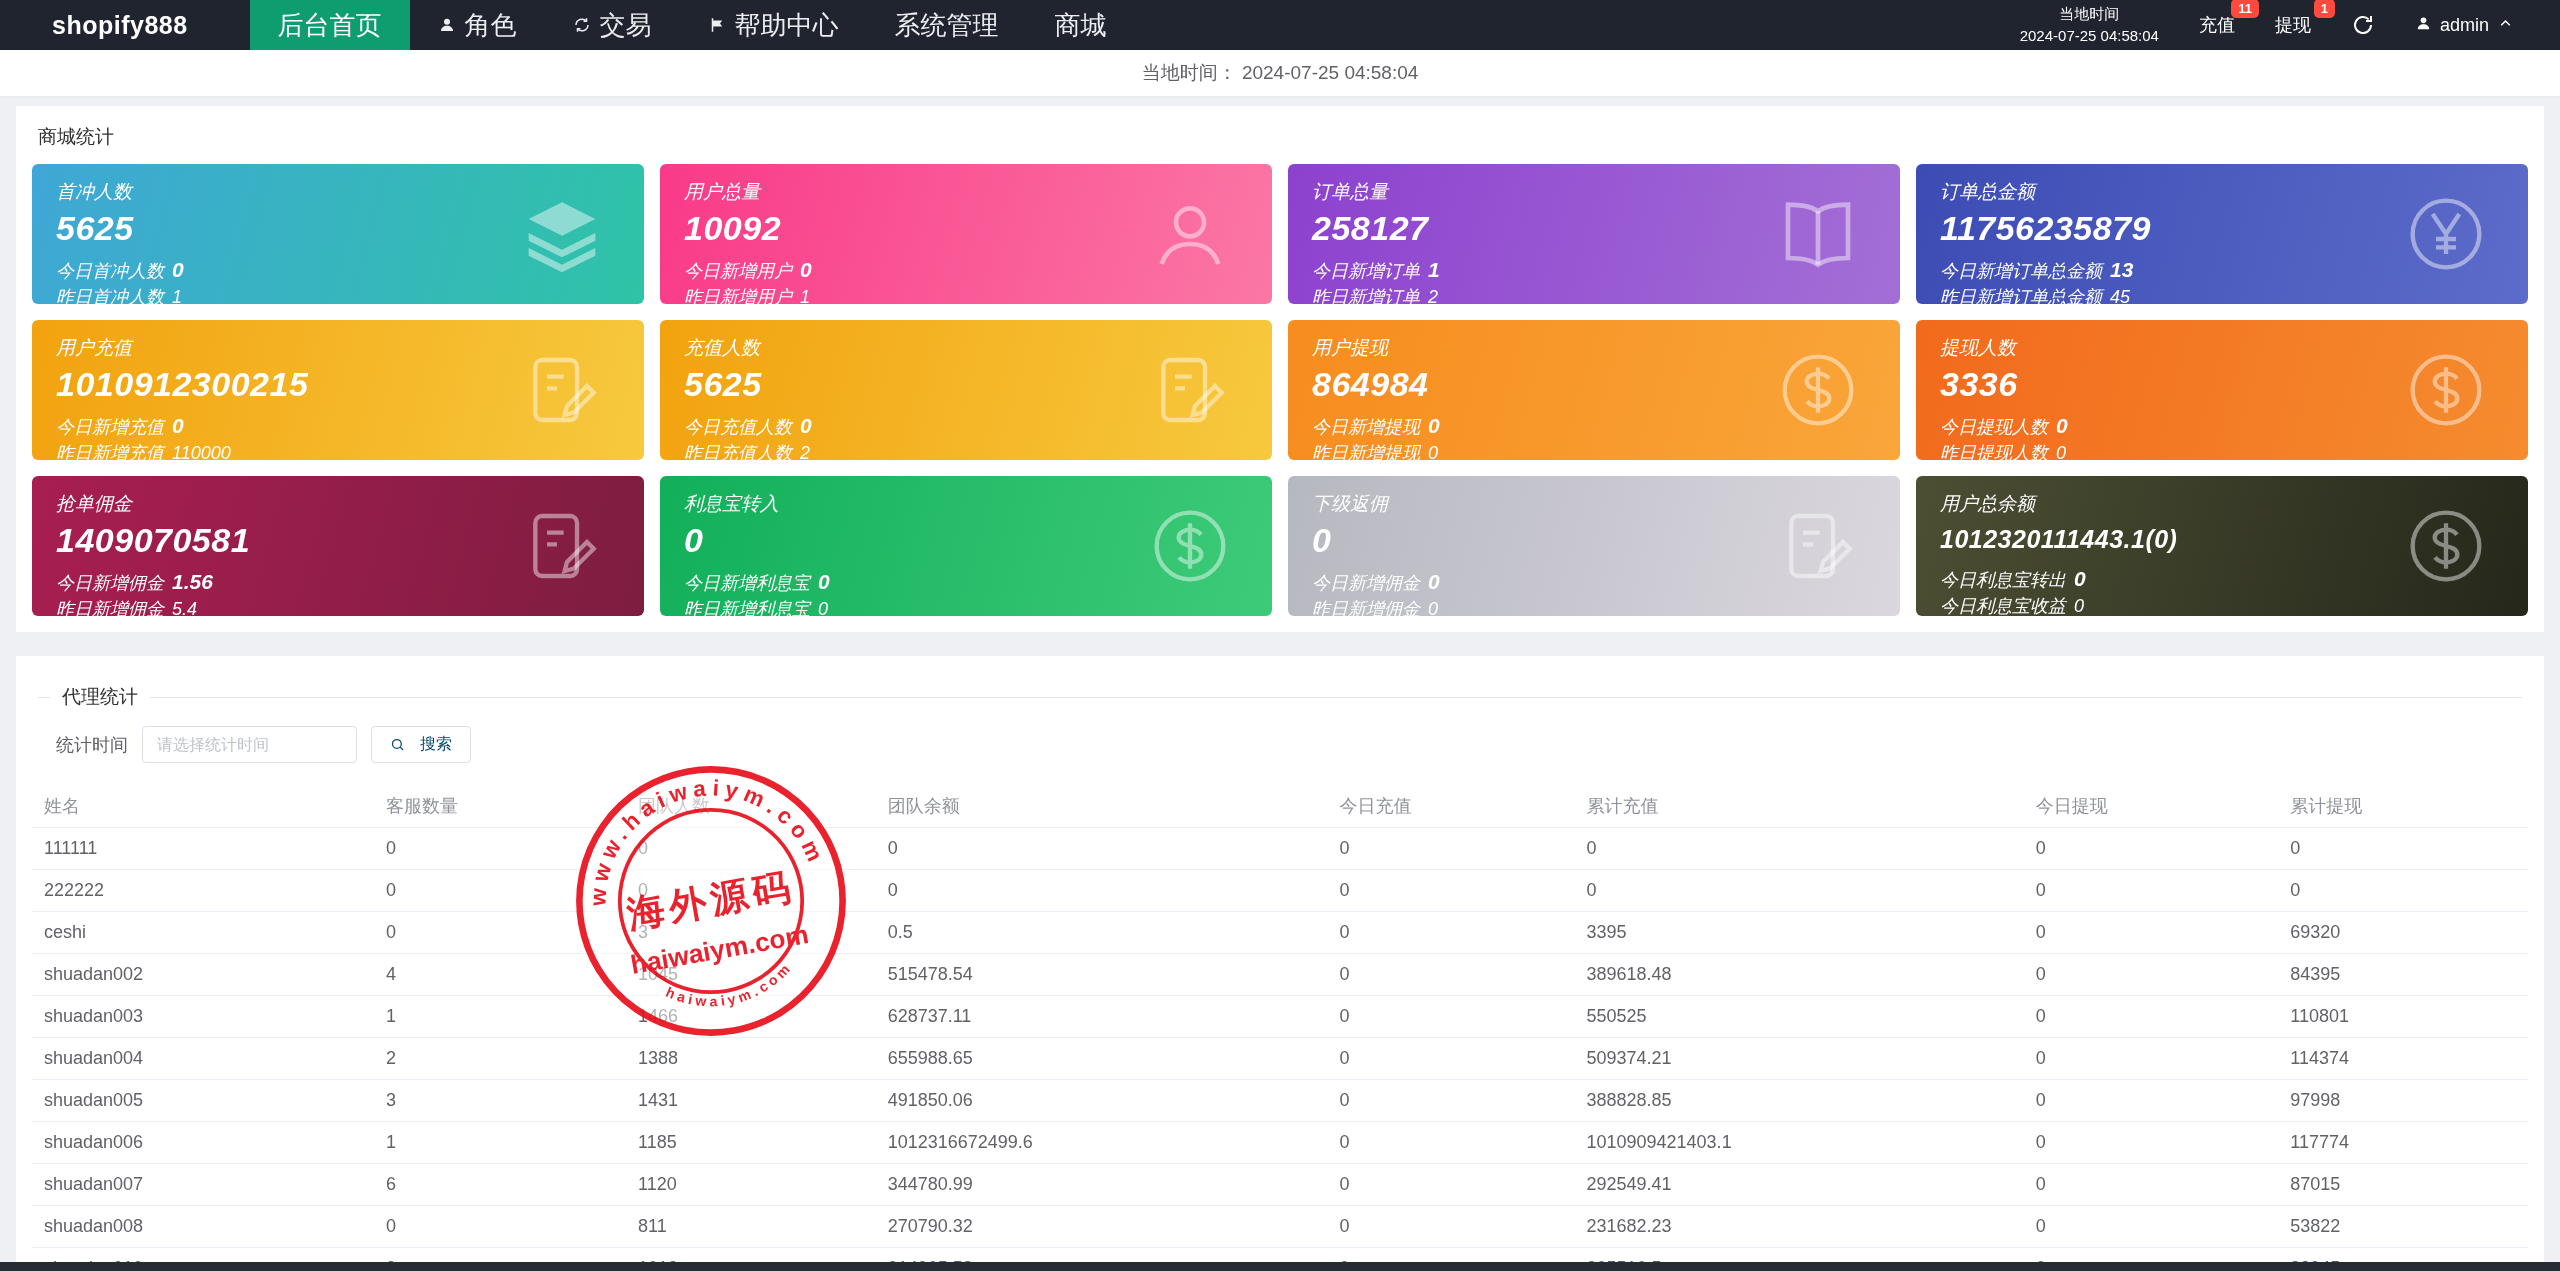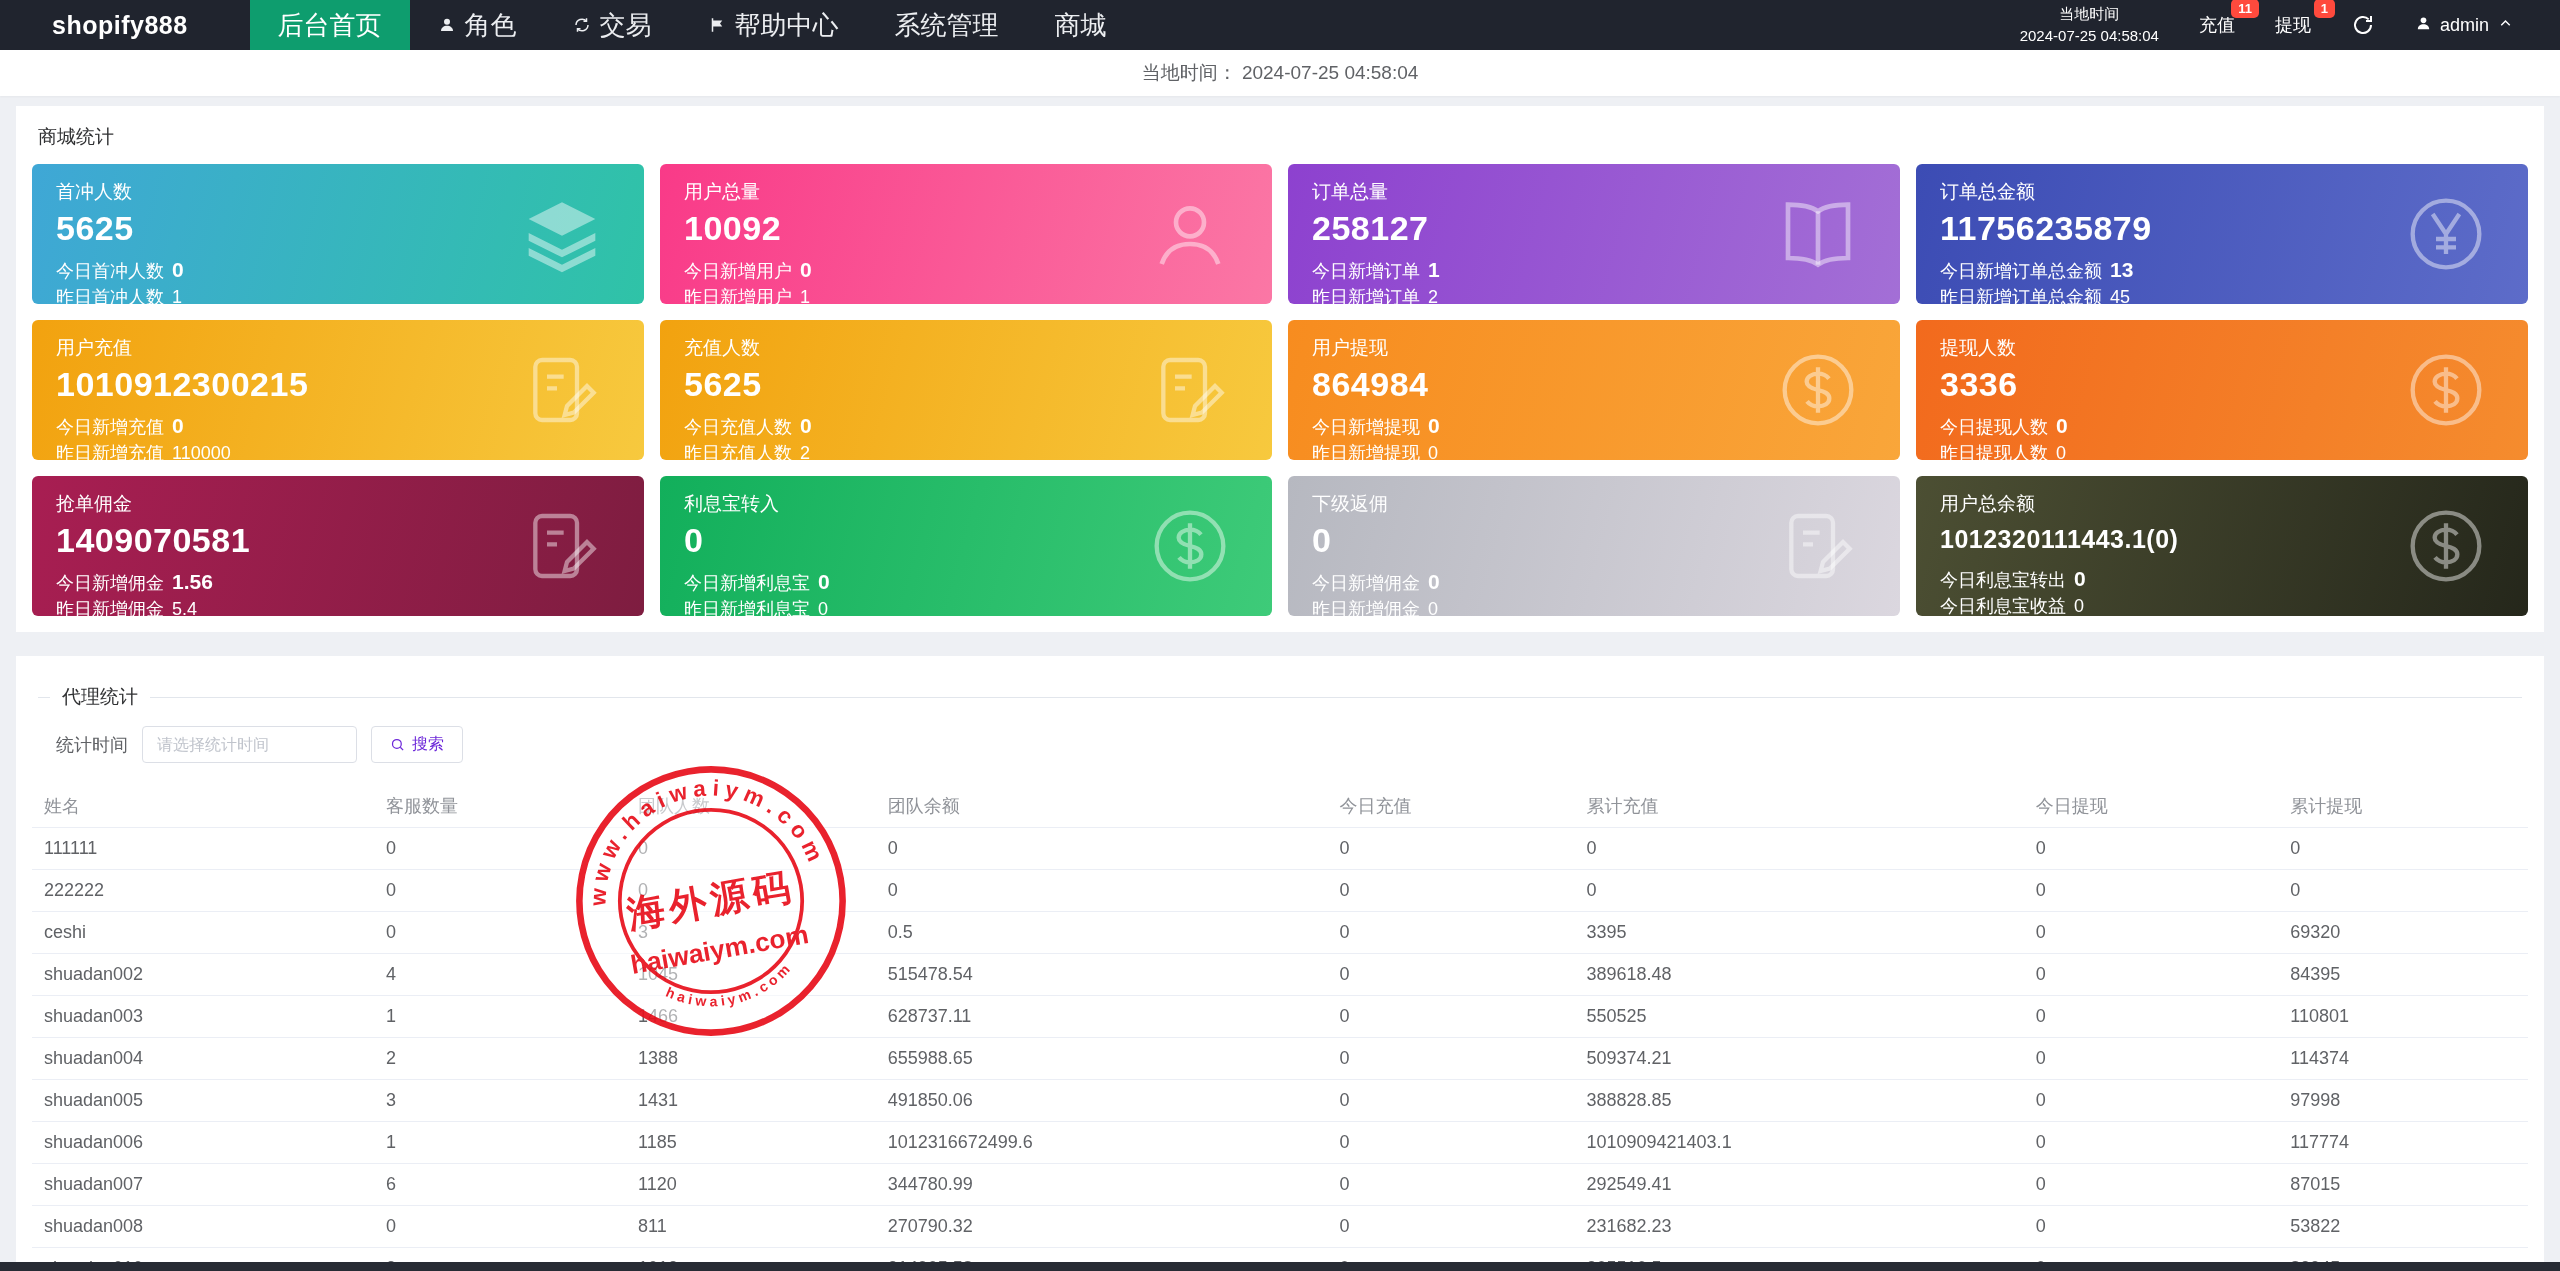--- a/index.html
+++ b/index.html
@@ -25,42 +25,42 @@
   
   .timebar { height:46px; background:#fff; display:flex; align-items:center; justify-content:center;
     font-size:19px; color:#606266; margin-bottom:10px; box-shadow:0 1px 2px rgba(0,0,0,.04); }
 
   
   .panel { background:#fff; margin:0 16px; padding:16px; }
   .section-title { font-size:19px; color:#303133; margin:2px 0 14px 6px; }
 
   
   .cards { display:grid; grid-template-columns:repeat(4,1fr); gap:16px; }
-  .stat-card { position:relative; height:140px; border-radius:6px; color:#fff; padding:15px 24px; overflow:hidden; }
+  .stat-card { position:relative; height:140px; border-radius:6px; color:#fff; padding:15px 24px; overflow:hidden;font-style:italic; }
   .card-title { font-size:19px; }
   .card-value { font-size:34px; font-weight:bold; margin:4px 0 7px; letter-spacing:.5px; }
   .stat-card.small .card-value { font-size:25px; margin:8px 0 10px; }
   .card-line { font-size:18px; line-height:1.42; }
   .card-line b { font-size:21px; margin-left:8px; }
   .card-line .v2 { margin-left:8px; }
   .card-icon { position:absolute; right:42px; top:50%; transform:translateY(-50%);
     width:80px; height:80px; color:rgba(255,255,255,.45); }
   .card-icon svg { width:100%; height:100%; }
 
   
   .panel-agent { margin-top:24px; min-height:640px; }
   fieldset { border:0; border-top:1px solid #e2e6ec; margin:12px 6px 0; }
   legend { padding:0 12px; margin-left:12px; font-size:19px; color:#303133; }
   .filter-row { display:flex; align-items:center; gap:14px; margin:16px 0 22px 18px; }
   .filter-label { font-size:18px; color:#606266; }
   .date-input { width:215px; height:37px; border:1px solid #dcdfe6; border-radius:4px; padding:0 14px;
     font-size:16px; color:#606266; outline:none; background:#fff; }
   .date-input::placeholder { color:#c0c4cc; }
-  .search-btn { height:37px; display:flex; align-items:center; gap:7px; padding:0 18px; background:#fff;
-    border:1px solid #dcdfe6; border-radius:4px; font-size:16px; color:#6d28d9; cursor:pointer; }
+  .search-btn { height:37px; display:flex; align-items:center; gap:15px; padding:0 18px; background:#fff;
+    border:1px solid #dcdfe6; border-radius:4px; font-size:16px; color:#0c4a6e; cursor:pointer; }
   .search-btn svg { width:15px; height:15px; }
 
   
   table { width:100%; border-collapse:collapse; font-size:18px; table-layout:fixed; }
   th { text-align:left; font-weight:normal; color:#909399; padding:9px 12px; border-bottom:1px solid #ebeef5; white-space:nowrap; }
   td { color:#606266; padding:10px 12px; border-bottom:1px solid #ebeef5; white-space:nowrap; overflow:hidden; }
 
   
   .stamp { position:absolute; left:570px; top:760px; width:282px; height:282px;
     transform:rotate(-10deg); opacity:.92; z-index:5; pointer-events:none; }

